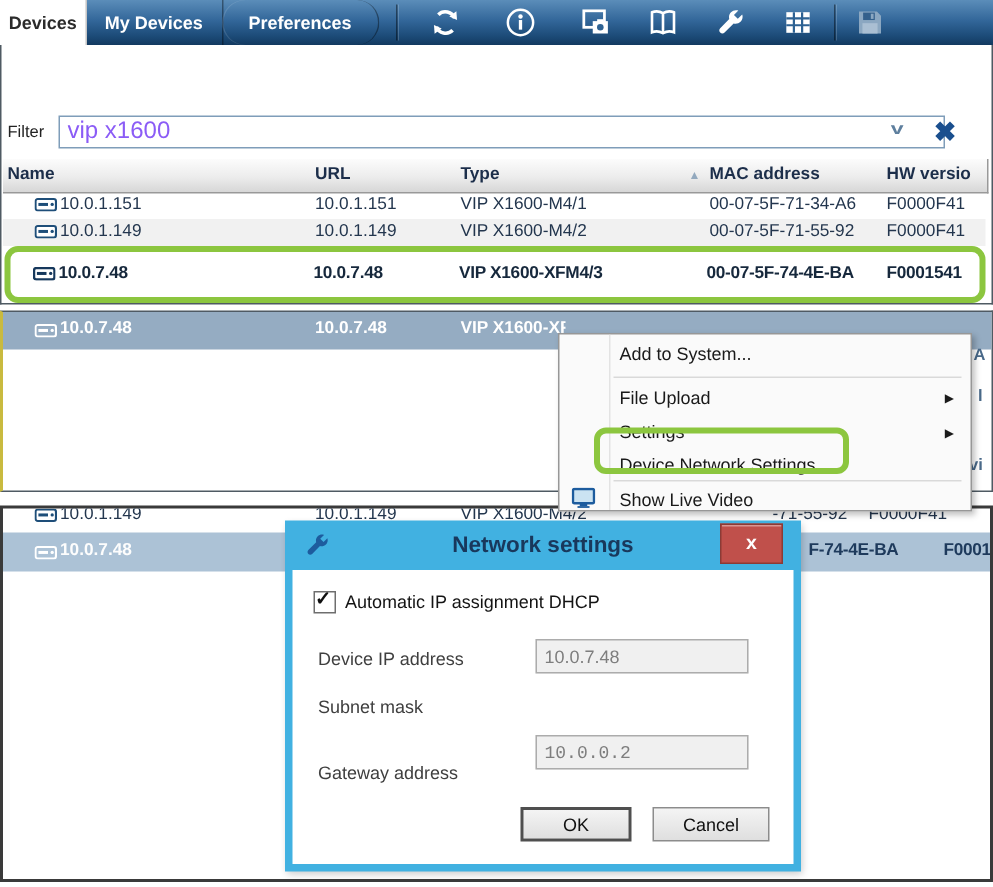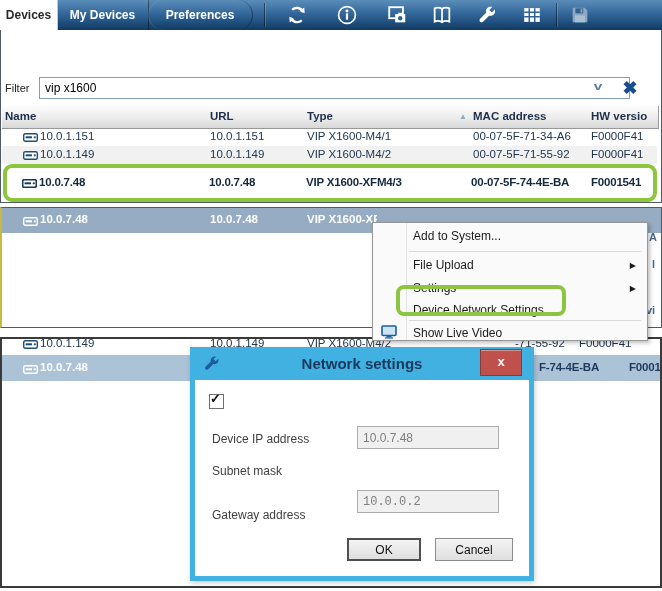--- a/index.html
+++ b/index.html
@@ -16,21 +16,21 @@
   .tab.active{background:#fff;color:#2b2b2b;box-shadow:none;border-right:1px solid rgba(0,0,0,.25);}
   .ticon{position:absolute;top:4px;width:22px;height:22px;}
   .tsep{position:absolute;top:3px;width:1px;height:24px;background:rgba(0,0,0,.45);
     box-shadow:1px 0 0 rgba(255,255,255,.18);}
 
   
   .top-body{left:0;top:30px;width:660px;height:172px;background:#fff;
     border-left:1px solid #4f5a63;border-right:1px solid #4f5a63;border-bottom:1px solid #4f5a63;}
   .filter-label{left:4px;top:52px;font-size:11px;color:#222;}
   .filter-input{left:38px;top:47px;width:566px;height:20px;border:1px solid #7f9db9;
-    font-family:"Liberation Sans",sans-serif;font-size:12px;color:#000000;padding:0 18px 0 5px;background:#fff;}
+    font-family:"Liberation Sans",sans-serif;font-size:16px;color:#8b5cf6;padding:0 18px 0 5px;background:#fff;}
   .combo-chevron{left:594px;top:50px;font-size:11px;color:#5e7f9e;font-weight:bold;transform:scaleX(1.4);}
   .clear-x{left:617px;top:46px;width:24px;height:24px;font-size:18px;font-weight:bold;color:#1a4f8e;
     line-height:24px;text-align:center;cursor:pointer;}
 
   .thead{left:1px;top:76px;width:656px;height:22px;
     background:linear-gradient(180deg,#fcfcfc 0%,#ececec 55%,#d7d7d7 100%);
     border-bottom:1px solid #999;border-right:1px solid #999;font-size:11.5px;font-weight:bold;color:#1c2e4a;}
   .thead span{position:absolute;top:4px;}
   .sort-arrow{color:#93a9be;font-size:8px;top:6px !important;}
   .trow{left:1px;height:18px;width:655px;font-size:11.5px;color:#23364e;}
@@ -309,20 +309,21 @@
           <path d="M20.8 7.8c0 2.8-2.3 5.1-5.1 5.1-.5 0-1-.1-1.4-.2l-6.6 6.6c-.9.9-2.3.9-3.2 0-.9-.9-.9-2.3 0-3.2l6.6-6.6c-.1-.4-.2-.9-.2-1.4C10.9 5.3 13.2 3 16 3c.6 0 1.2.1 1.7.3l-3.2 3.2 2.8 2.8 3.2-3.2c.2.5.3 1.1.3 1.7z" fill="#1d5c9e"></path>
         </svg>
       </span>
       <div class="dlg-title">Network settings</div>
       <div class="dlg-close">x</div>
 
       <div class="dlg-body">
         <div class="cb">
           <span class="chk">✓</span>
         </div>
+        <span class="cb-label">Automatic IP assignment DHCP</span>
 
         <span class="f-label" style="top:52px;">Device IP address</span>
         <input class="f-input" style="top: 46px;" readonly="" value="10.0.7.48">
 
         <span class="f-label" style="top:84px;">Subnet mask</span>
 
         <span class="f-label" style="top:128px;">Gateway address</span>
         <input class="f-input" style="top: 110px; font-family: Liberation Mono, monospace;" readonly="" value="10.0.0.2">
 
         <button class="btn btn-ok">OK</button>

